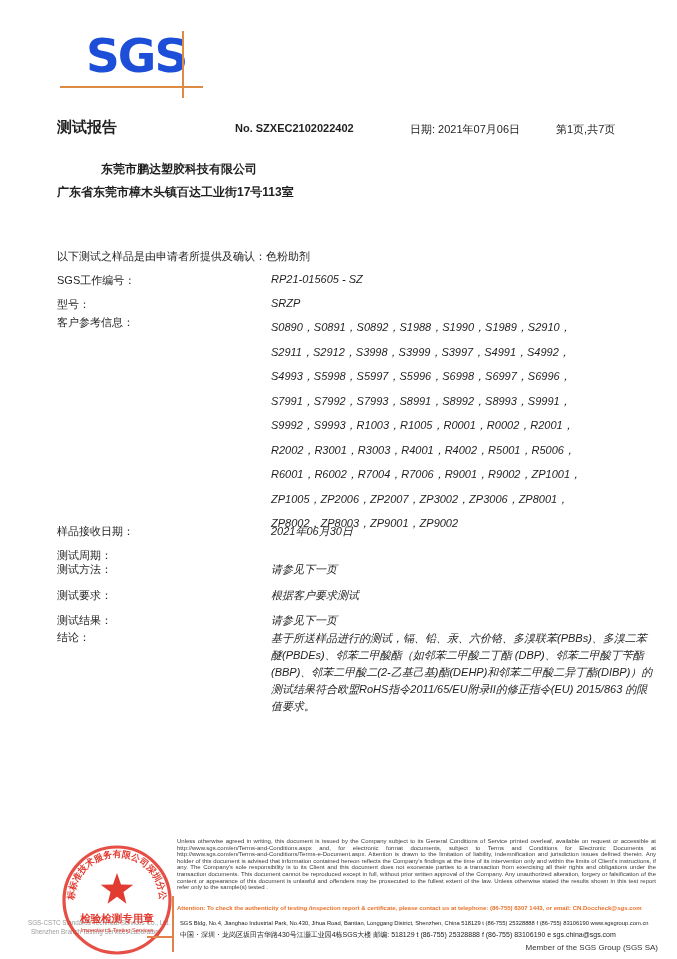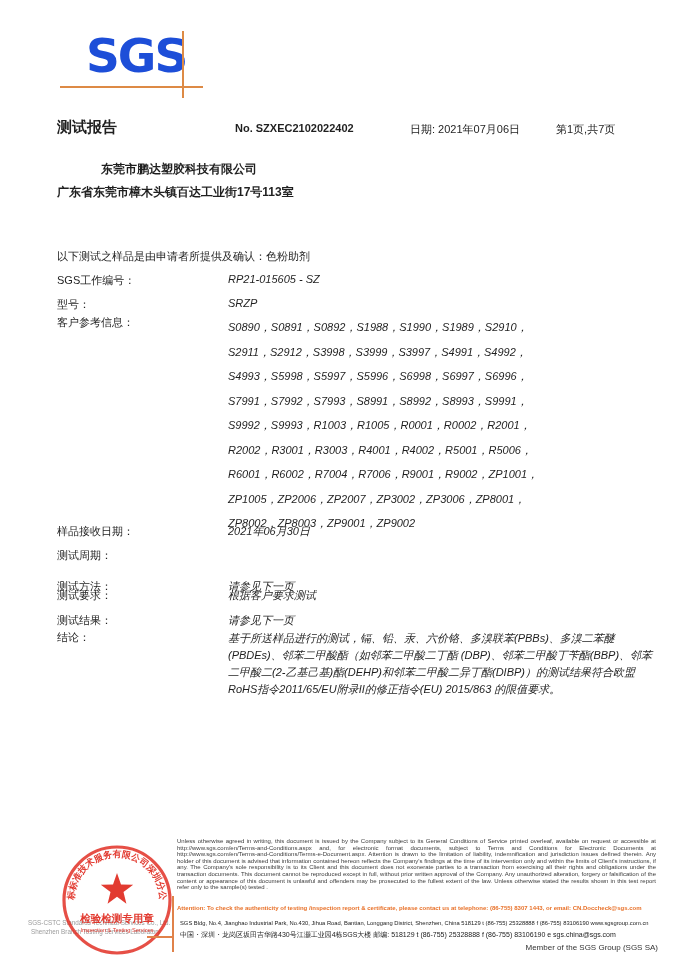--- a/index.html
+++ b/index.html
@@ -21,31 +21,31 @@
   .doc-title { position:absolute; left:57px; top:118px; font-size:15px; font-weight:bold; }
   .report-no { position:absolute; left:235px; top:122px; font-size:11px;font-weight:bold; }
   .report-date { position:absolute; left:410px; top:122px; font-size:11px; }
   .page-info { position:absolute; left:556px; top:122px; font-size:11px; }
   
   .applicant-name { position:absolute; left:57px; top:161px; font-size:12px; font-weight:bold;margin-left:44px; }
   .applicant-address { position:absolute; left:57px; top:184px; font-size:12px; font-weight:bold; }
   
   .sample-statement { position:absolute; left:57px; top:249px; font-size:11px; }
   
-  .row { position:absolute; left:57px; width:600px; display:flex; font-size:11px; }
+  .row { position:absolute; left:57px; width:600px; display:flex; font-size:11px;gap:43px; }
   .row .lbl { width:171px; flex:0 0 171px; }
   .row .val { flex:1;font-style:italic; }
   .row-job { top:273px; }
   .row-model { top:297px; }
   .row-ref { top:315px; }
   .row-ref .val span { display:block; line-height:24.5px; }
   .row-received { top:524px;align-items:flex-end; }
   .row-period { top:548px; }
   .row-request { top:588px;align-items:center; }
-  .row-method { top:579px;align-items:center; }
+  .row-method { top:562px;align-items:center; }
   .row-result { top:613px; }
   .row-conclusion { top:630px; }
   .row-conclusion .val { max-width:428px; line-height:17px; }
   
   .disclaimer {
     position:absolute; left:177px; top:838px; width:479px;
     font-size:6px; line-height:6.6px; text-align:justify; color:#3c3c3c;
   }
   .attention {
     position:absolute; left:177px; top:905px; width:479px;

